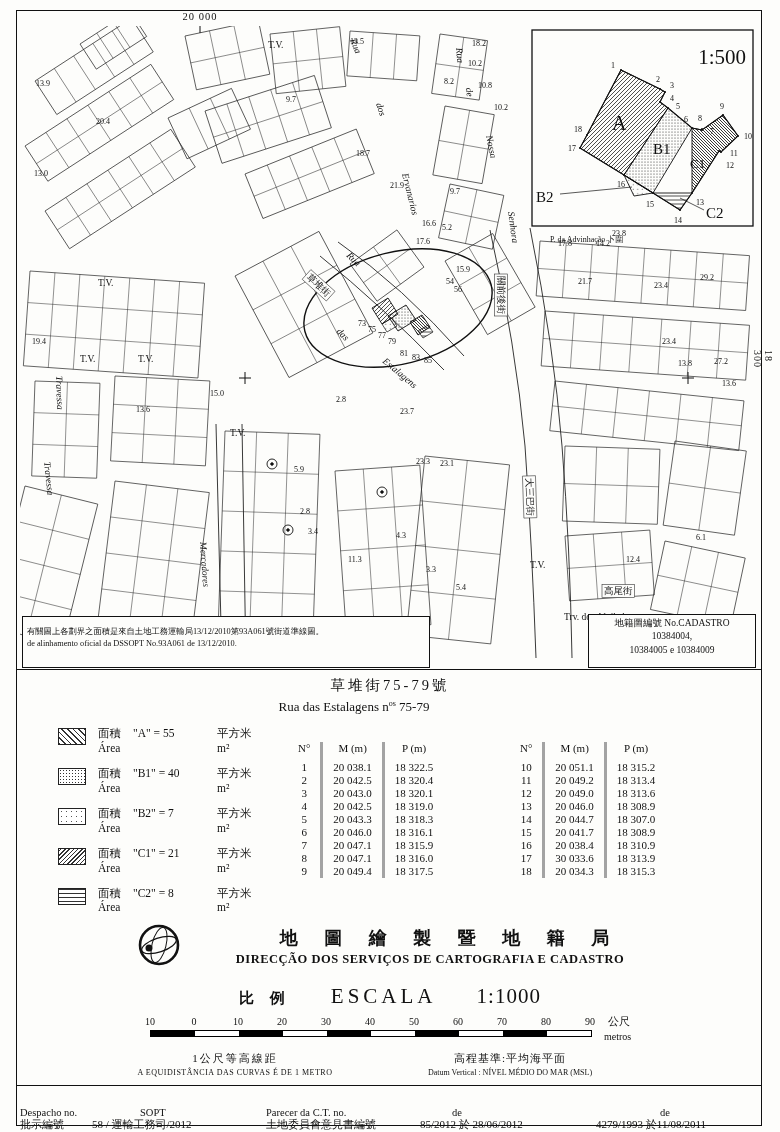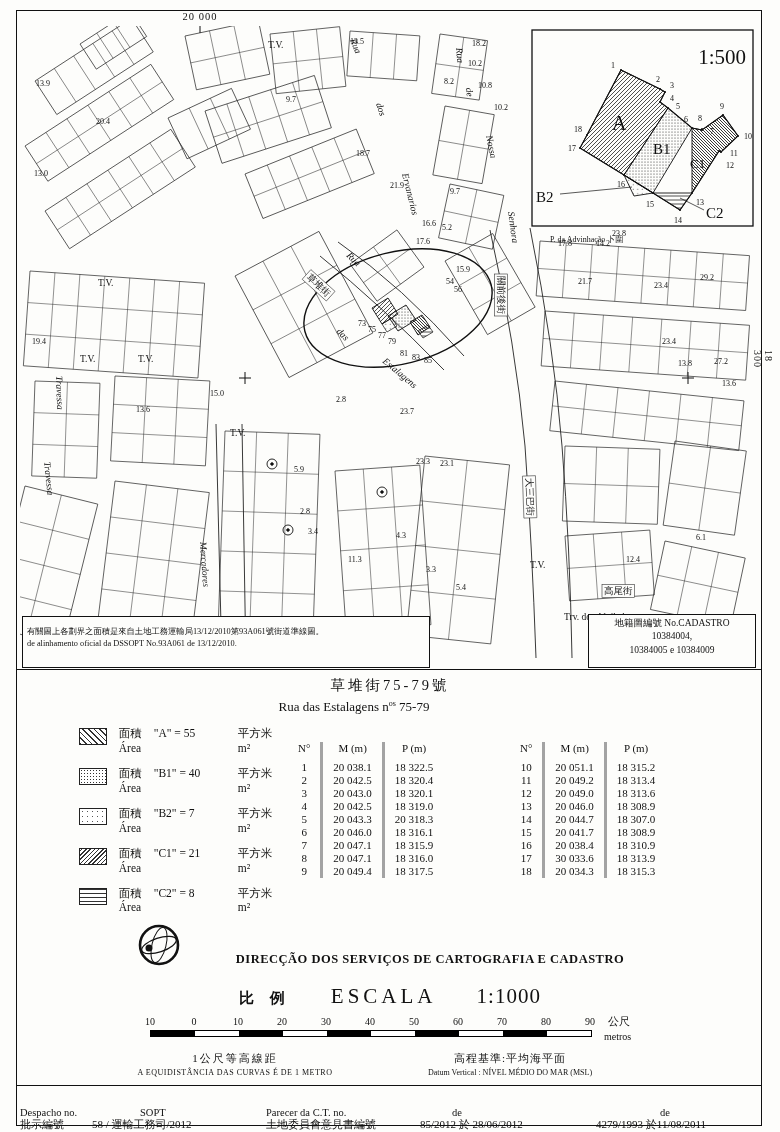--- a/index.html
+++ b/index.html
@@ -18,21 +18,21 @@
   .notebox{left:22px;top:616px;width:408px;height:52px;border:1px solid #111;background:#fdfdfb;
            font-size:8.3px;line-height:1.45;padding:9px 4px;box-sizing:border-box;}
   .cadbox{left:588px;top:614px;width:168px;height:54px;border:1px solid #111;background:#fdfdfb;
           font-size:9.5px;line-height:1.4;padding:2px 4px;box-sizing:border-box;text-align:center;}
   
   .title-zh{left:0;top:676px;width:780px;font-size:14.5px;letter-spacing:3px;}
   .title-pt{left:0;top:699px;width:708px;font-size:13px;}
   sup{font-size:8px;}
   
   .legend{left:58px;top:726px;width:235px;}
-  .lg-row{display:flex;gap:12px;margin-bottom:10px;align-items:flex-start;justify-content:center;}
+  .lg-row{display:flex;gap:12px;margin-bottom:10px;align-items:flex-start;}
   .swatch{width:26px;height:15px;border:1px solid #222;margin-top:2px;flex:none;background-color:#fff;}
   .swA {background-image:repeating-linear-gradient(45deg,#333 0 1px,transparent 1px 4px);}
   .swB1{background-image:radial-gradient(#333 0.6px,transparent 0.9px);background-size:3px 3px;}
   .swB2{background-image:radial-gradient(#555 0.6px,transparent 0.9px);background-size:5px 5px;}
   .swC1{background-image:repeating-linear-gradient(-45deg,#333 0 1px,transparent 1px 3px);}
   .swC2{background-image:repeating-linear-gradient(180deg,#333 0 1px,transparent 1px 4px);}
   .lg-stack{display:flex;flex-direction:column;line-height:1.3;font-size:11.5px;}
   .lg-val{width:72px;}
   
   .coords{position:absolute;top:742px;font-size:11px;}
@@ -669,21 +669,21 @@
 
           <tr>
             <td style="text-align:center">4</td>
             <td>20 042.5</td>
             <td>18 319.0</td>
           </tr>
 
           <tr>
             <td style="text-align:center">5</td>
             <td>20 043.3</td>
-            <td>20 318.3</td>
+            <td>18 318.3</td>
           </tr>
 
           <tr>
             <td style="text-align:center">6</td>
             <td>20 046.0</td>
             <td>18 316.1</td>
           </tr>
 
           <tr>
             <td style="text-align:center">7</td>
@@ -772,20 +772,21 @@
         </tbody>
     </table>
   </div>
 
   <svg style="left:136px;top:922px;" width="46" height="46" viewBox="0 0 46 46">
     <circle cx="23" cy="23" r="19" fill="none" stroke="#111" stroke-width="2.6"></circle>
     <ellipse cx="23" cy="23" rx="18" ry="7" transform="rotate(-18 23 23)" fill="none" stroke="#111" stroke-width="1.2"></ellipse>
     <ellipse cx="23" cy="23" rx="7" ry="18" transform="rotate(14 23 23)" fill="none" stroke="#111" stroke-width="1"></ellipse>
     <circle cx="13" cy="26" r="3.5" fill="#111"></circle>
   </svg>
+  <div class="abs ctr agency-zh">地 圖 繪 製 暨 地 籍 局</div>
   <div class="abs ctr agency-pt">DIRECÇÃO DOS SERVIÇOS DE CARTOGRAFIA E CADASTRO</div>
 
   <div class="abs scale-row">
     <span class="scale-zh">比 例</span>
     <span class="scale-pt">ESCALA</span>
     <span class="scale-val">1:1000</span>
   </div>
 
   <div id="sb-ticks">
       <span class="sb-tick" style="left: 139px;">10</span>

